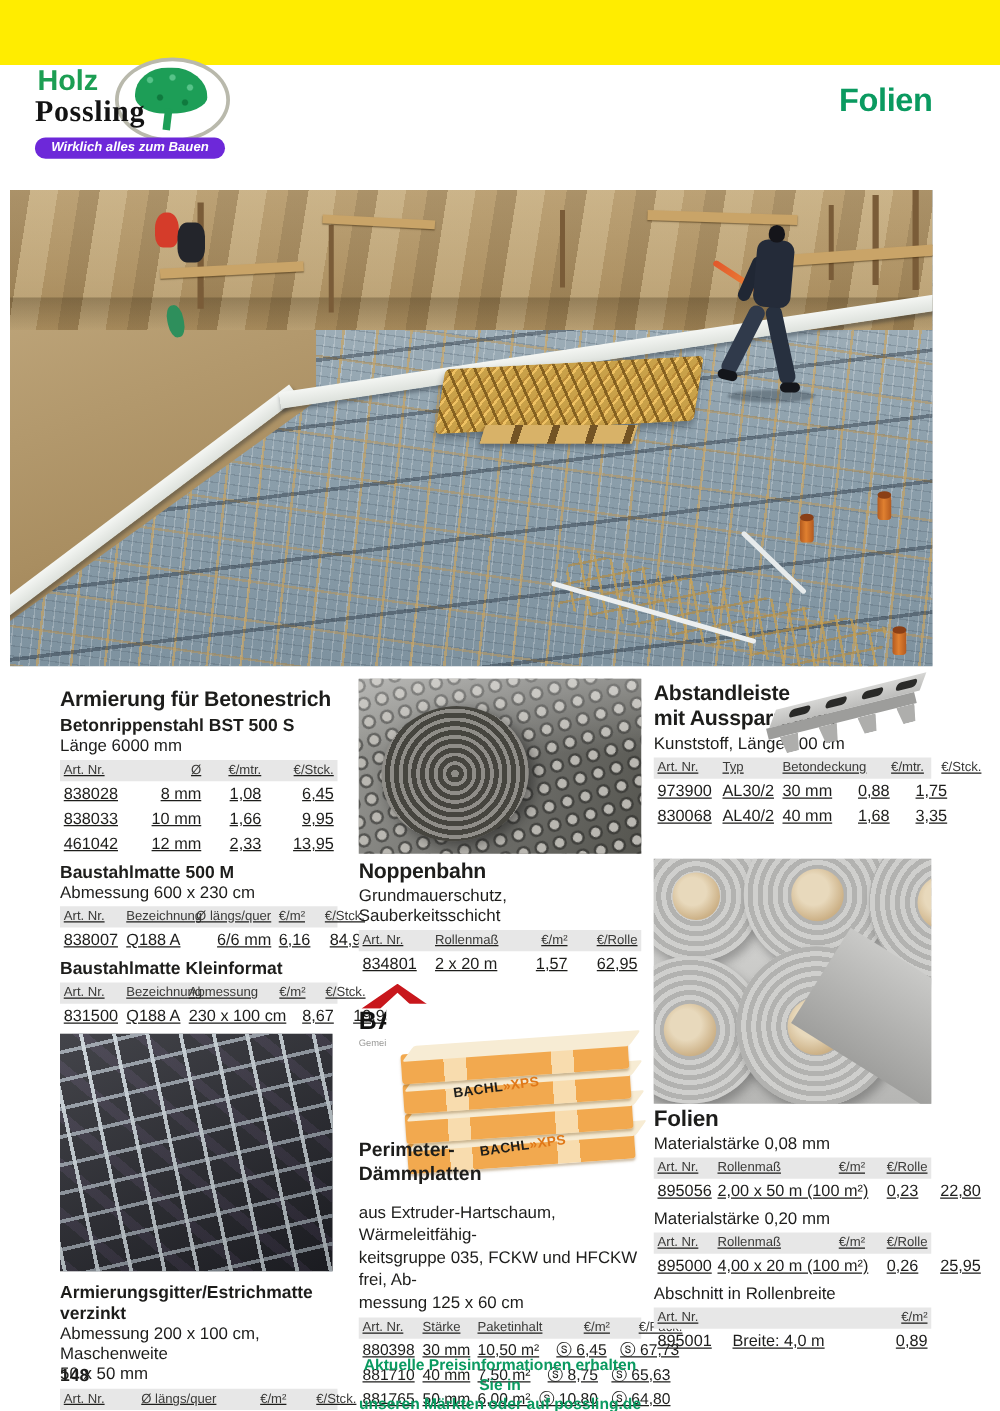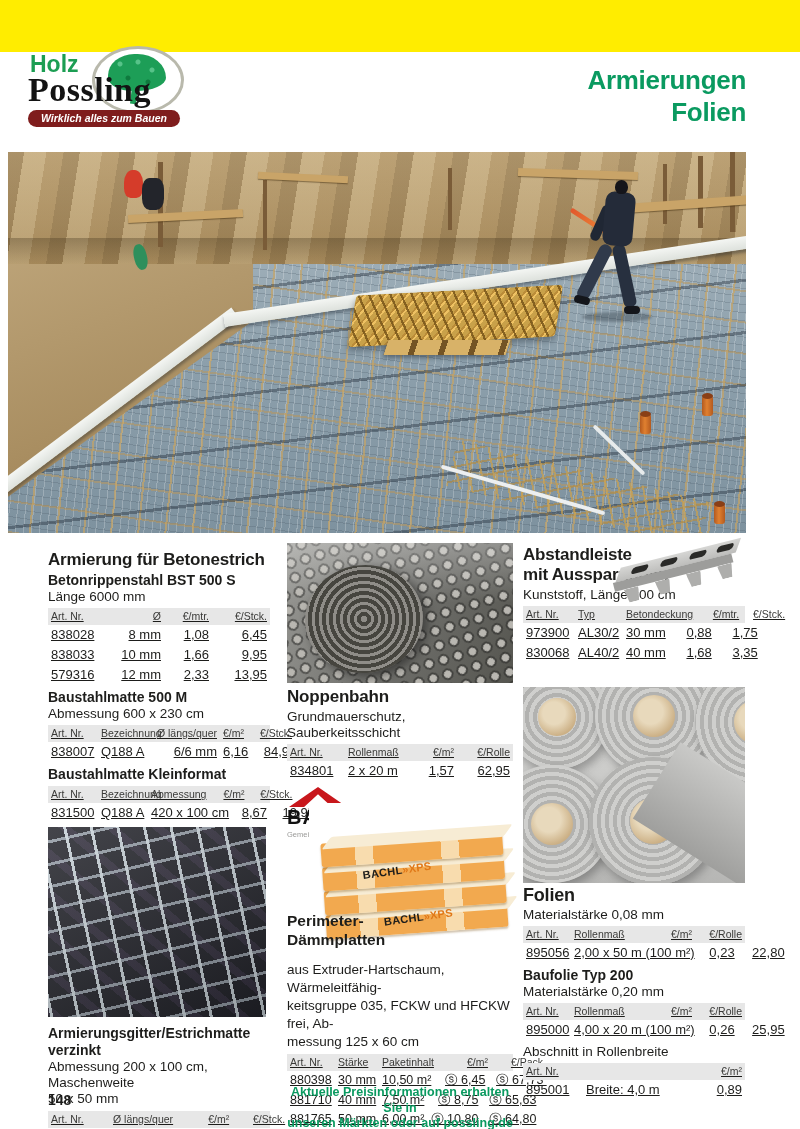--- a/index.html
+++ b/index.html
@@ -12,23 +12,23 @@
              border:3px solid #b9b9ac;border-radius:50%;}
   .tree-crown{position:absolute;left:13px;top:5px;width:58px;height:37px;background:#1d9e57;
               border-radius:48% 52% 55% 45%/62% 68% 38% 40%;
               background-image:radial-gradient(circle 3px at 12px 10px,#57c389 0 2px,transparent 3px),
                                radial-gradient(circle 3px at 30px 8px,#57c389 0 2px,transparent 3px),
                                radial-gradient(circle 3px at 44px 16px,#57c389 0 2px,transparent 3px),
                                radial-gradient(circle 3px at 20px 24px,#0f7a3e 0 2px,transparent 3px),
                                radial-gradient(circle 3px at 40px 28px,#0f7a3e 0 2px,transparent 3px);}
   .tree-trunk{position:absolute;left:36px;top:38px;width:6px;height:17px;background:#1d9e57;transform:rotate(7deg);}
   .logo-holz{position:absolute;left:2px;top:7px;font-size:23px;line-height:23px;font-weight:700;color:#1c9e53;z-index:2;}
-  .logo-possling{position:absolute;left:0;top:28px;font-size:34px;line-height:32px;font-weight:700;
+  .logo-possling{position:absolute;left:0;top:28px;font-size:24px;line-height:32px;font-weight:700;
                  font-family:"Liberation Serif",serif;color:#131313;letter-spacing:.5px;z-index:2;}
-  .logo-pill{position:absolute;left:0;top:64px;width:152px;height:17px;background:#7f1d1d;border-radius:9px;
+  .logo-pill{position:absolute;left:0;top:64px;width:152px;height:17px;background:#6d28d9;border-radius:9px;
              color:#fff;font-size:10.5px;font-style:italic;font-weight:700;text-align:center;line-height:17px;z-index:2;}
   .page-heading{position:absolute;right:54px;top:64px;text-align:right;color:#0a9a60;
                 font-weight:700;font-size:26px;line-height:32px;letter-spacing:-.3px;}
   
   .hero{position:absolute;left:8px;top:152px;width:738px;height:381px;overflow:hidden;background:#8fa0ab;}
   .slab{position:absolute;left:0;top:60px;width:100%;height:321px;
         background:
           repeating-linear-gradient(173deg,rgba(25,35,48,.38) 0 3px,transparent 3px 52px),
           repeating-linear-gradient(96deg,rgba(203,165,96,.65) 0 2px,transparent 2px 27px),
           repeating-linear-gradient(8deg,rgba(188,150,86,.5) 0 2px,transparent 2px 31px),
@@ -161,21 +161,20 @@
     <div class="logo-oval">
       <div class="tree-crown"></div>
       <div class="tree-trunk"></div>
     </div>
     <div class="logo-holz">Holz</div>
     <div class="logo-possling">Possling</div>
     <div class="logo-pill">Wirklich alles zum Bauen</div>
   </div>
 
   <div class="page-heading">
-    <div>Armierungen</div>
     <div>Folien</div>
   </div>
 
   <div class="hero">
     <div class="slab"></div>
     <div class="ground-wedge"></div>
     <div class="slope"></div>
     <div class="slope-shadow"></div>
     <div class="post" style="left:150px;top:10px;width:5px;height:85px"></div>
     <div class="post" style="left:255px;top:28px;width:4px;height:70px"></div>
@@ -230,21 +229,21 @@
           <span class="td">1,08</span>
           <span class="td">6,45</span>
         </div>
         <div class="tr tdr">
           <span class="td">838033</span>
           <span class="td">10 mm</span>
           <span class="td">1,66</span>
           <span class="td">9,95</span>
         </div>
         <div class="tr tdr">
-          <span class="td">579316</span>
+          <span class="td">461042</span>
           <span class="td">12 mm</span>
           <span class="td">2,33</span>
           <span class="td">13,95</span>
         </div>
       </div>
     <div class="h2">Baustahlmatte 500 M</div>
     <div class="sub mb3">Abmessung 600 x 230 cm</div>
     <div class="tbl t-l2 c2l">
         <div class="tr th">
           <span class="td">Art. Nr.</span>
@@ -266,21 +265,21 @@
         <div class="tr th">
           <span class="td">Art. Nr.</span>
           <span class="td">Bezeichnung</span>
           <span class="td">Abmessung</span>
           <span class="td">€/m²</span>
           <span class="td">€/Stck.</span>
         </div>
         <div class="tr tdr">
           <span class="td">831500</span>
           <span class="td">Q188 A</span>
-          <span class="td">420 x 100 cm</span>
+          <span class="td">230 x 100 cm</span>
           <span class="td">8,67</span>
           <span class="td">19,95</span>
         </div>
       </div>
     <div class="mesh-photo">
       <div class="mesh-lines"></div>
       <div class="mesh-glare"></div>
     </div>
     <div class="h2">Armierungsgitter/Estrichmatte verzinkt</div>
     <div class="sub">Abmessung 200 x 100 cm, Maschenweite</div>
@@ -457,21 +456,20 @@
           <span class="td">€/m²</span>
           <span class="td">€/Rolle</span>
         </div>
         <div class="tr tdr">
           <span class="td">895056</span>
           <span class="td">2,00 x 50 m (100 m²)</span>
           <span class="td">0,23</span>
           <span class="td">22,80</span>
         </div>
       </div>
-    <div class="h2">Baufolie Typ 200</div>
     <div class="sub mb3">Materialstärke 0,20 mm</div>
     <div class="tbl t-r2 c2l mb3">
         <div class="tr th">
           <span class="td">Art. Nr.</span>
           <span class="td">Rollenmaß</span>
           <span class="td">€/m²</span>
           <span class="td">€/Rolle</span>
         </div>
         <div class="tr tdr">
           <span class="td">895000</span>

